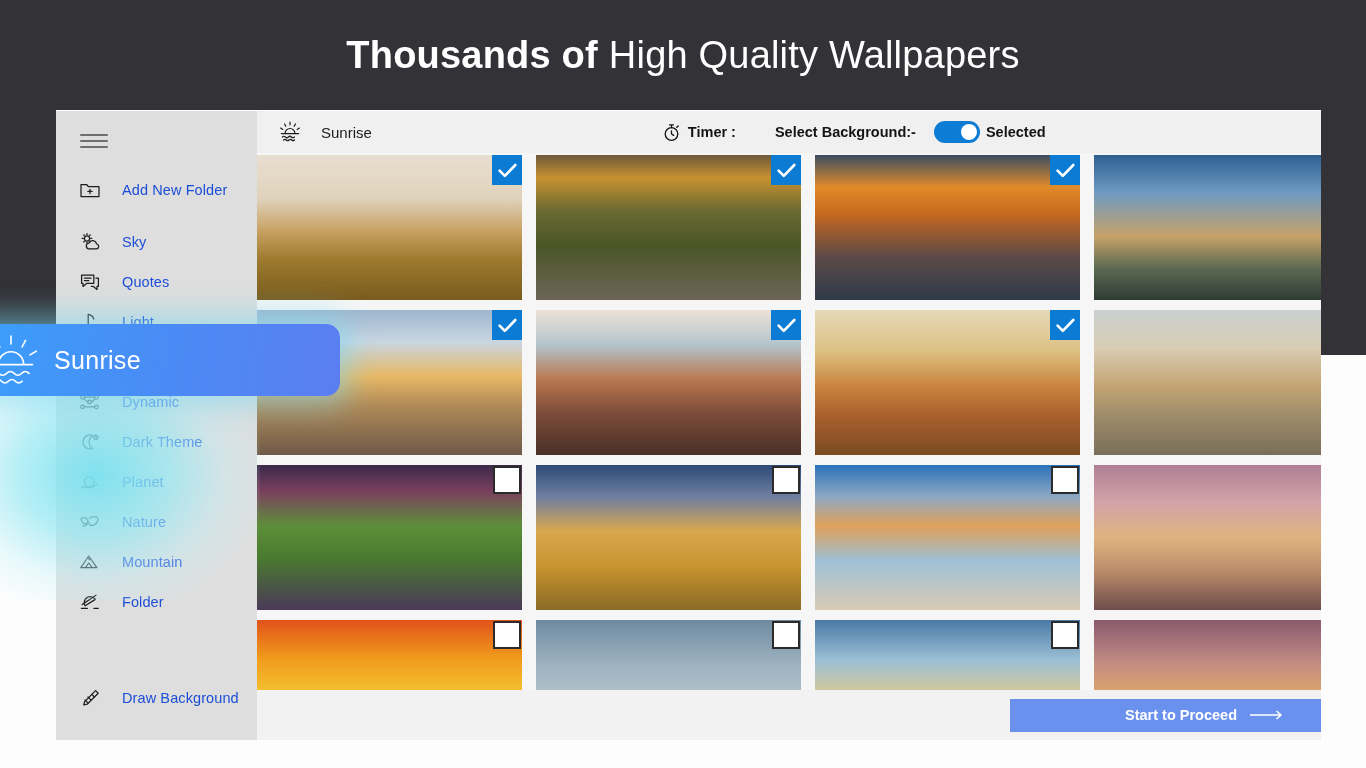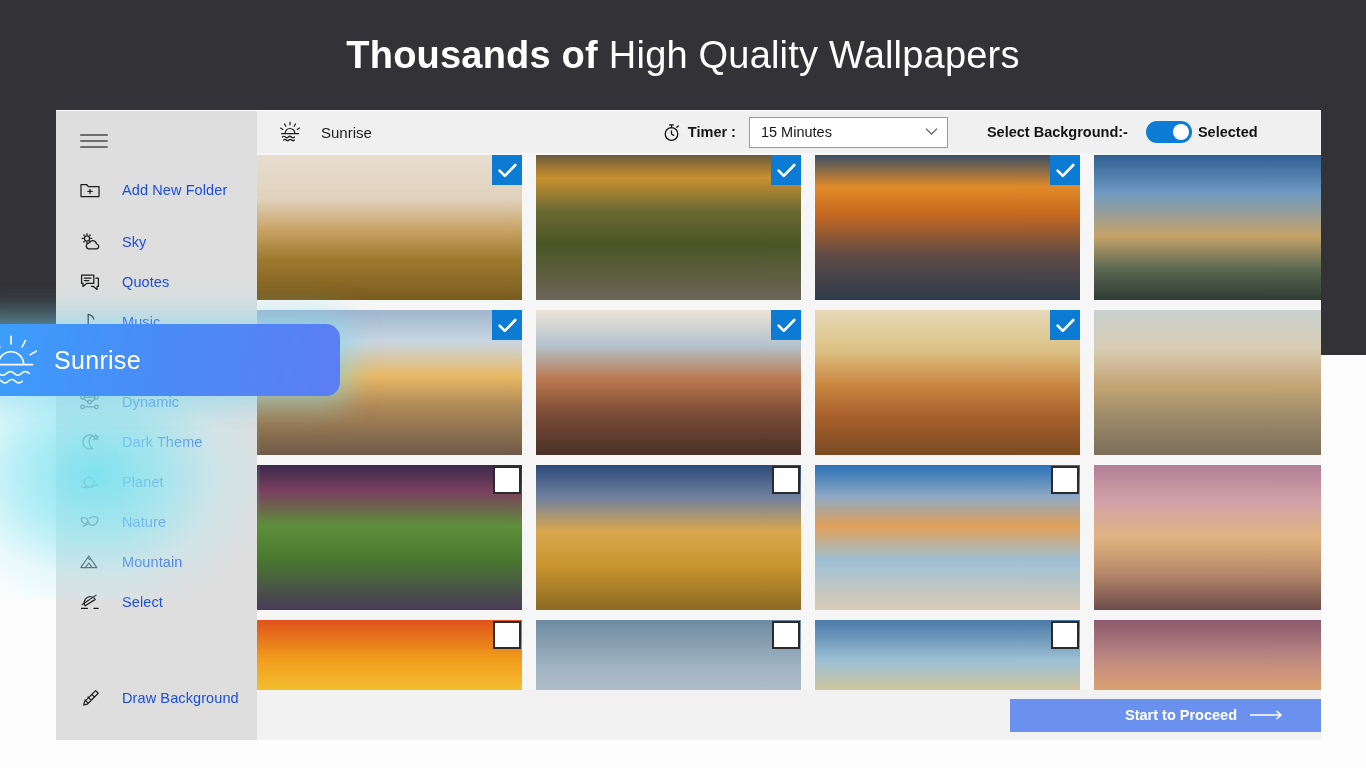--- a/index.html
+++ b/index.html
@@ -210,21 +210,21 @@
           <span class="lbl">Quotes</span>
         </div>
 
         <div class="nav-item">
           <span class="ico">
             <svg class="line-ico" width="22" height="20" viewBox="0 0 22 20">
               <path d="M9.2 15V2.4c3 .6 5 2.3 5.6 4.8"></path>
               <ellipse cx="6.3" cy="15.2" rx="3" ry="2.4"></ellipse>
             </svg>
           </span>
-          <span class="lbl">Music</span>
+          <span class="lbl">Light</span>
         </div>
 
         <div class="nav-item">
           <span class="ico">
             <svg class="line-ico" width="22" height="20" viewBox="0 0 22 20">
               <path d="M14.8 3.3a7 7 0 1 0 0 13.4 7.6 7.6 0 0 1 0-13.4z"></path>
               <path d="M4.6 4.1l-.9-.9M4.6 15.9l-.9.9M2 10H.9M8.4 3.3l.6-.8M8.4 16.7l.6.8"></path>
             </svg>
           </span>
           <span class="lbl">Light Theme</span>
@@ -286,21 +286,21 @@
         </div>
 
         <div class="nav-item">
           <span class="ico">
             <svg class="line-ico" width="22" height="20" viewBox="0 0 22 20">
               <path d="M3.2 12.6L17 3.2"></path>
               <path d="M6.2 13.8c-1.8-2.8-1-6.4 1.8-8.2 2.8-1.8 6.5-1 8.3 1.8z"></path>
               <path d="M2.4 16.4h6M15 16.4h4.2"></path>
             </svg>
           </span>
-          <span class="lbl">Select</span>
+          <span class="lbl">Folder</span>
         </div>
       </div>
 
       <div class="nav-draw">
         <div class="nav-item">
           <span class="ico">
             <svg class="line-ico" width="22" height="20" viewBox="0 0 22 20">
               <path d="M16.6 2.6l2.6 2.6-11 11-3.4.8.8-3.4z"></path>
               <path d="M12.8 6.4l2.6 2.6M6 12l2.6 2.6M9 9l2.6 2.6"></path>
             </svg>
@@ -328,28 +328,20 @@
 
         <div class="tb-mid">
           <span class="timer-ico">
             <svg class="line-ico" width="19" height="19" viewBox="0 0 19 19" style="stroke:#111;stroke-width:1.3">
               <circle cx="9.5" cy="11" r="6.3"></circle>
               <path d="M9.5 7.8V11l2.2 1.4"></path>
               <path d="M7.6 1.9h3.8M9.5 1.9v2.8M14.8 4.3l1.5-1.4"></path>
             </svg>
           </span>
           <span class="timer-lbl">Timer :</span>
-          <div class="dd">
-            <span class="dd-val">15 Minutes</span>
-            <span class="dd-arrow">
-              <svg width="13" height="9" viewBox="0 0 13 9" style="fill:none;stroke:#5a5a5a;stroke-width:1.2">
-                <path d="M1 1.6L6.5 7.2 12 1.6"></path>
-              </svg>
-            </span>
-          </div>
         </div>
 
         <div class="tb-right">
           <span class="bg-lbl">Select Background:-</span>
           <div class="toggle">
             <span class="knob"></span>
           </div>
           <span class="sel-lbl">Selected</span>
         </div>
       </div>

